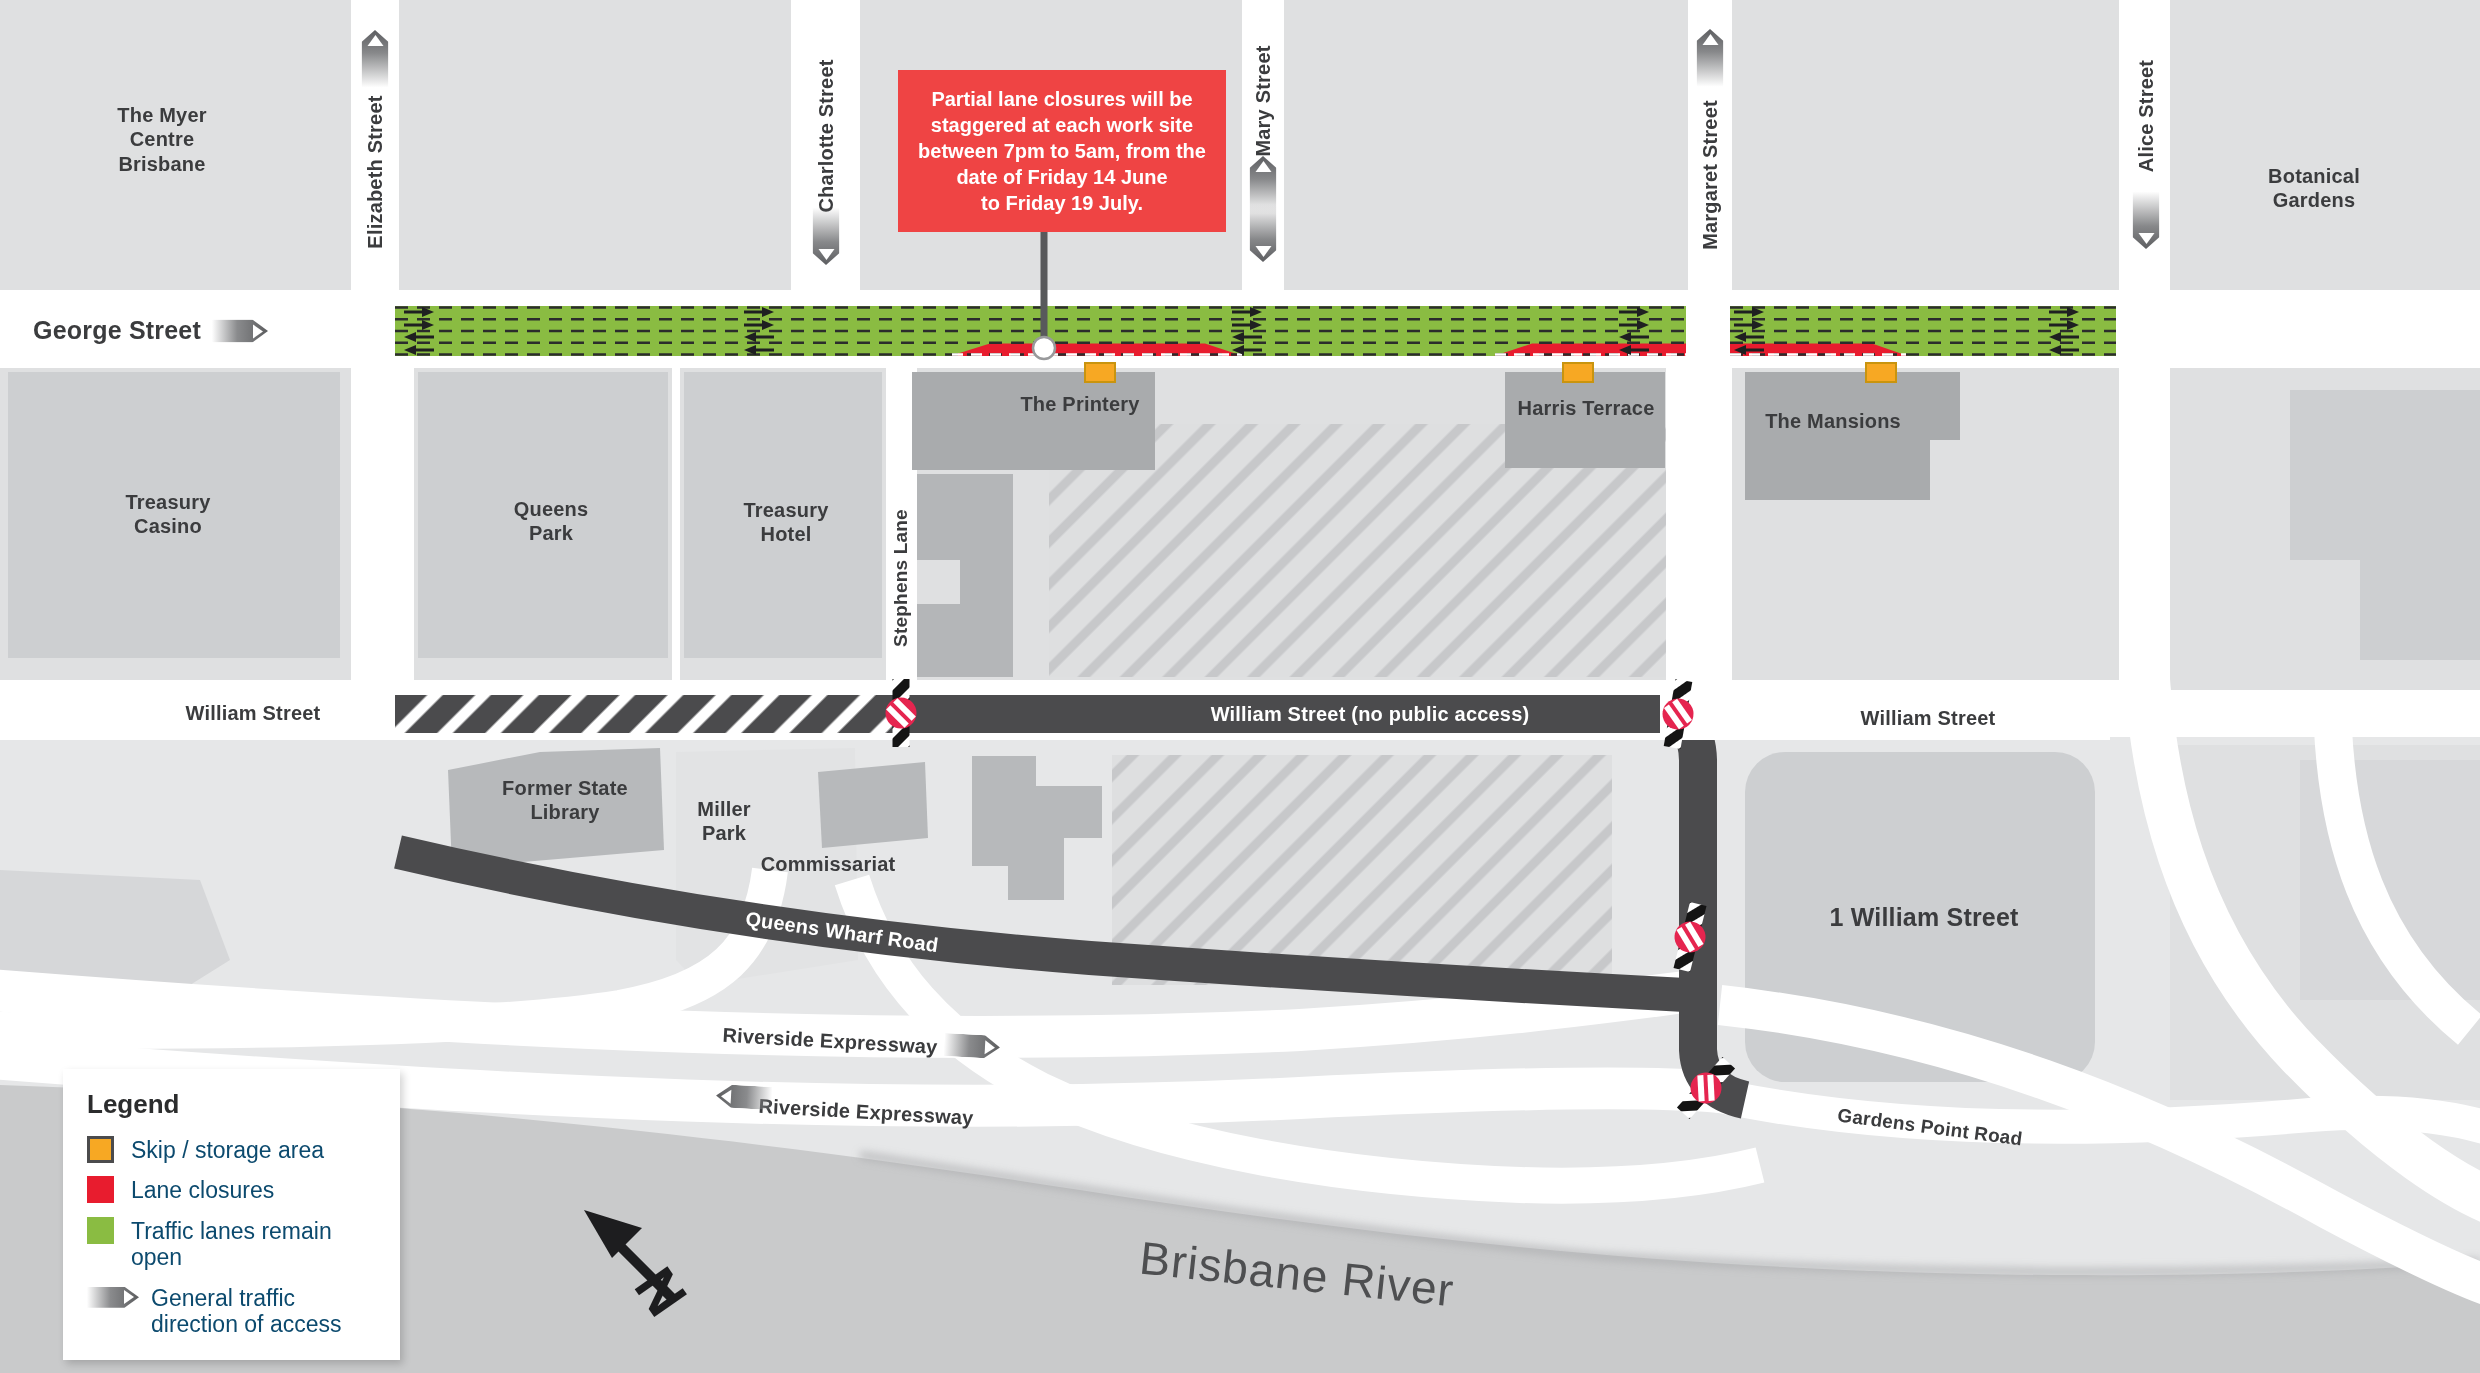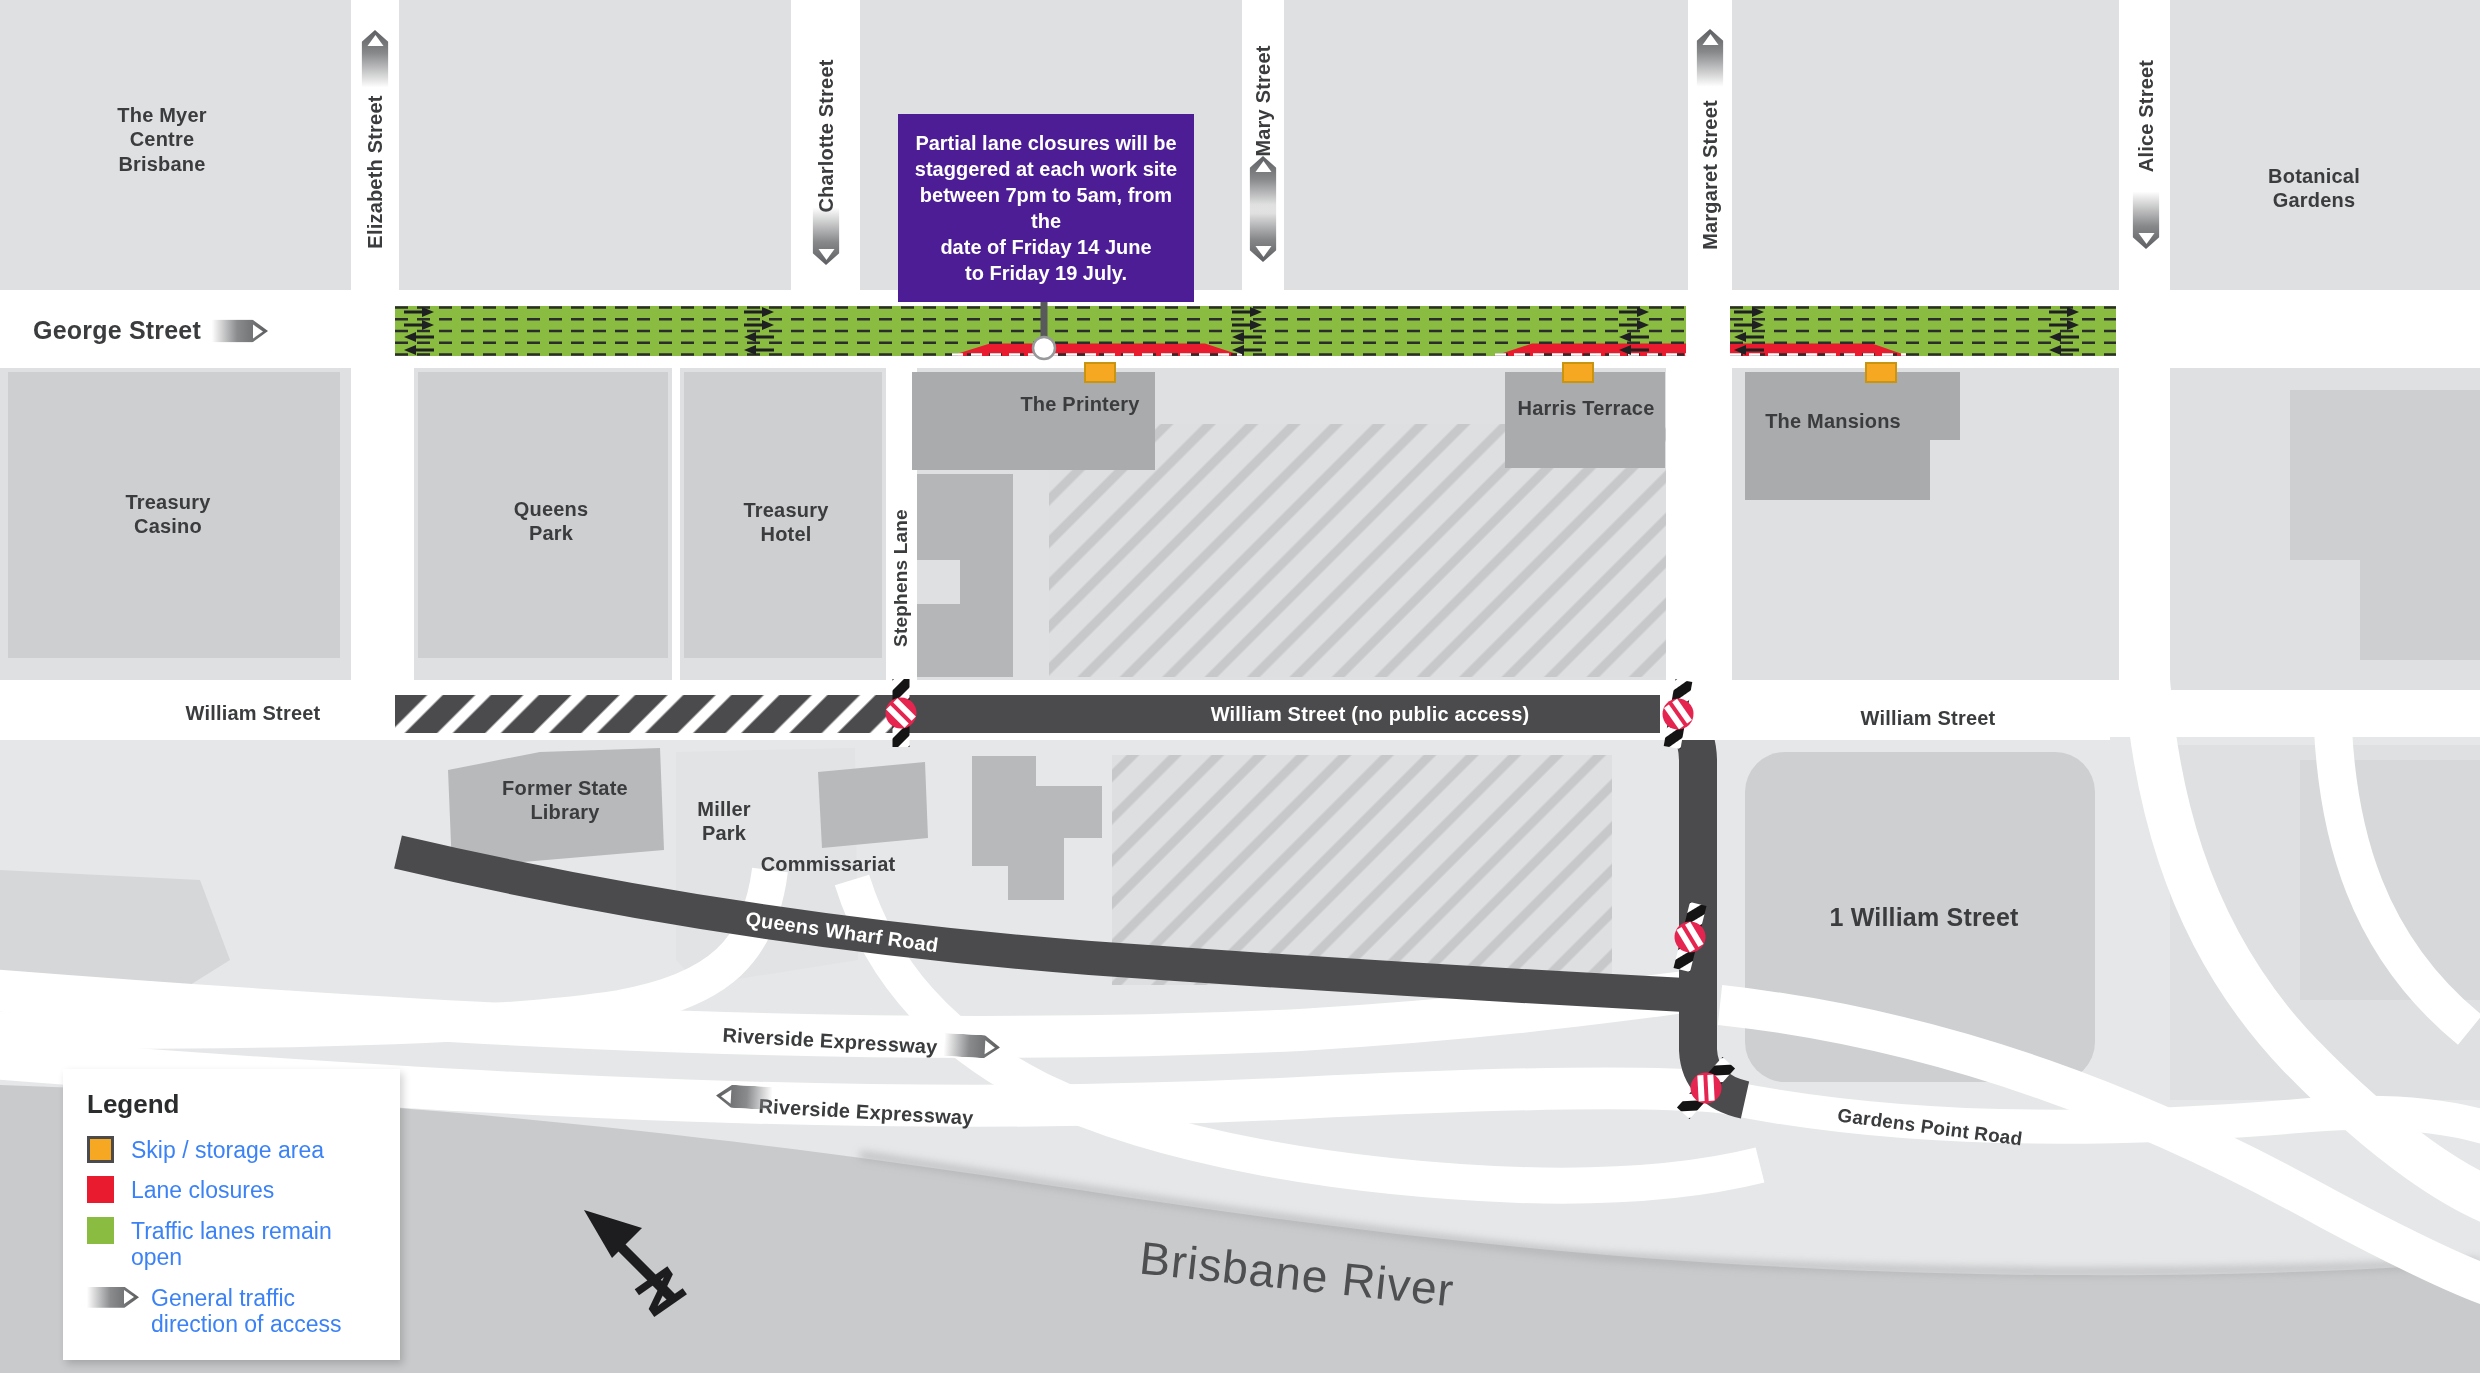--- a/index.html
+++ b/index.html
@@ -7,34 +7,34 @@
          font-family:"Liberation Sans", sans-serif;}
   #map{position:absolute;left:0;top:0;}
   .lbl{position:absolute;transform:translate(-50%,-50%);font-weight:bold;font-size:20px;
        color:#3b3c3e;text-align:center;white-space:pre-line;line-height:1.22;letter-spacing:.2px;}
   .vlbl{position:absolute;transform:translate(-50%,-50%) rotate(-90deg);font-weight:bold;
         font-size:20px;color:#3b3c3e;white-space:nowrap;letter-spacing:.2px;}
   .white{color:#ffffff;}
   .big{font-size:25px;}
   .river-lbl{font-weight:400;font-size:46px;color:#4e4f51;letter-spacing:1px;white-space:nowrap;}
   
-  .callout{position:absolute;left:898px;top:70px;width:296px;box-sizing:border-box;
-           background:#4c1d95;color:#fff;font-weight:bold;font-size:20px;line-height:1.3;
-           text-align:center;padding:16px 12px;white-space:pre-line;margin-top:44px;}
+  .callout{position:absolute;left:898px;top:70px;width:328px;box-sizing:border-box;
+           background:#ef4444;color:#fff;font-weight:bold;font-size:20px;line-height:1.3;
+           text-align:center;padding:16px 12px;white-space:pre-line;}
   
   .legend{position:absolute;left:63px;top:1069px;width:337px;box-sizing:border-box;background:#fff;
           padding:20px 24px 22px 24px;box-shadow:3px 4px 8px rgba(0,0,0,.18);}
   .legend h3{margin:0 0 16px 0;font-size:26px;color:#2b2c2d;font-weight:bold;}
   .lrow{display:flex;align-items:flex-start;margin-bottom:13px;}
   .lrow:last-child{margin-bottom:0;}
   .sw{width:27px;height:27px;flex:none;margin-right:17px;}
   .sw-skip{background:#F7A823;border:3px solid #4b4b4d;box-sizing:border-box;}
   .sw-red{background:#E81C2E;}
   .sw-green{background:#8ABC42;}
-  .ltxt{font-size:23px;color:#3b82f6;line-height:1.15;white-space:pre-line;padding-top:1px;}
+  .ltxt{font-size:23px;color:#0c4a6e;line-height:1.15;white-space:pre-line;padding-top:1px;}
   
   .arr-v{position:absolute;width:27px;height:60px;transform:translate(-50%,-50%);}
   .arr-up{background:linear-gradient(to bottom,#5d5e61 0%,#87888a 38%,rgba(236,237,238,0) 96%);
           clip-path:polygon(50% 0,100% 20%,100% 100%,0 100%,0 20%);}
   .arr-up::after{content:"";position:absolute;left:50%;top:5px;transform:translateX(-50%);
           border-left:8px solid transparent;border-right:8px solid transparent;border-bottom:11px solid #fff;}
   .arr-down{background:linear-gradient(to top,#5d5e61 0%,#87888a 38%,rgba(236,237,238,0) 96%);
           clip-path:polygon(0 0,100% 0,100% 80%,50% 100%,0 80%);}
   .arr-down::after{content:"";position:absolute;left:50%;bottom:5px;transform:translateX(-50%);
           border-left:8px solid transparent;border-right:8px solid transparent;border-top:11px solid #fff;}

